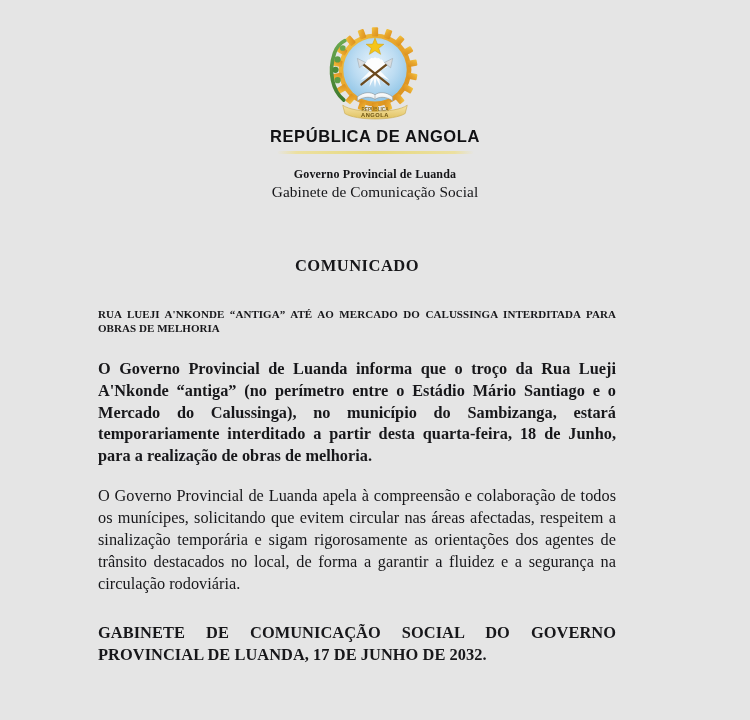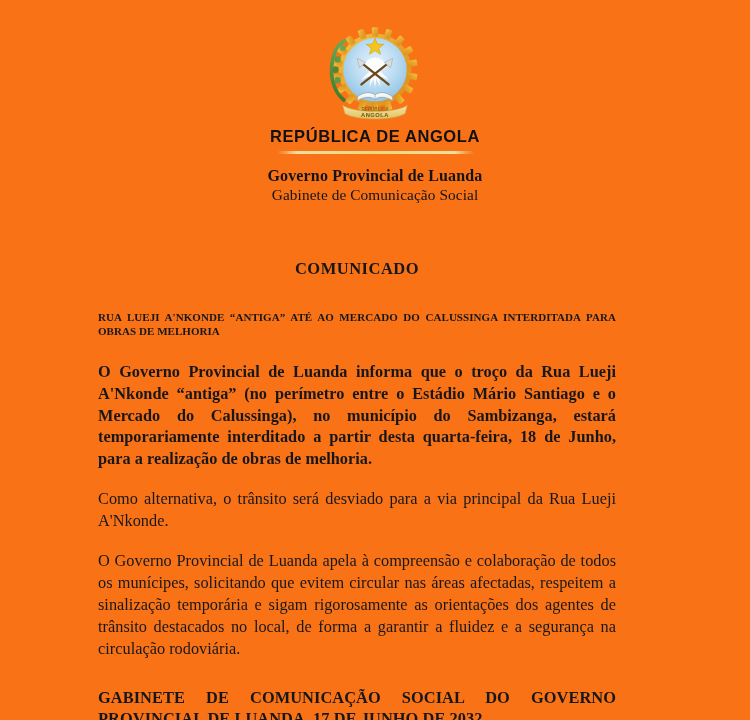--- a/index.html
+++ b/index.html
@@ -14,21 +14,21 @@
     overflow: hidden;
     font-family: "Liberation Serif", "DejaVu Serif", serif;
     color: #17171a;
     -webkit-font-smoothing: antialiased;
   }
 
   .page {
     position: relative;
     width: 750px;
     height: 720px;
-    background: #f97316;
+    background: #e5e5e5;
     box-sizing: border-box;
   }
 
   
   .letterhead {
     padding-top: 22px;
     text-align: center;
   }
 
   .emblem-wrap {
@@ -57,21 +57,21 @@
         #ece0a0 10%,
         #e6d97f 50%,
         #ece0a0 90%,
         rgba(233,219,140,0) 100%);
     border-radius: 2px;
   }
 
   .gov-line {
     font-family: "Liberation Serif", "DejaVu Serif", serif;
     font-weight: bold;
-    font-size: 16px;
+    font-size: 12px;
     margin-top: 13px;
     letter-spacing: 0.15px;
     color: #141417;
   }
 
   .cabinet-line {
     font-family: "Liberation Serif", "DejaVu Serif", serif;
     font-weight: normal;
     font-size: 15.3px;
     margin-top: 1px;
@@ -250,20 +250,19 @@
   </header>
 
   <main class="content">
 
     <div class="doc-title">COMUNICADO</div>
 
     <div class="headline">RUA LUEJI A'NKONDE “ANTIGA” ATÉ AO MERCADO DO CALUSSINGA INTERDITADA PARA OBRAS DE MELHORIA</div>
 
     <p class="para first">O Governo Provincial de Luanda informa que o troço da Rua Lueji A'Nkonde “antiga” (no perímetro entre o Estádio Mário Santiago e o Mercado do Calussinga), no município do Sambizanga, estará temporariamente interditado a partir desta quarta-feira, 18 de Junho, para a realização de obras de melhoria.</p>
 
-    <p class="para">Como alternativa, o trânsito será desviado para a via principal da Rua Lueji A'Nkonde.</p>
 
     <p class="para">O Governo Provincial de Luanda apela à compreensão e colaboração de todos os munícipes, solicitando que evitem circular nas áreas afectadas, respeitem a sinalização temporária e sigam rigorosamente as orientações dos agentes de trânsito destacados no local, de forma a garantir a fluidez e a segurança na circulação rodoviária.</p>
 
     <div class="signature">GABINETE DE COMUNICAÇÃO SOCIAL DO GOVERNO PROVINCIAL DE LUANDA, 17 DE JUNHO DE 2032.</div>
 
   </main>
 </div>
 
 </body></html>

